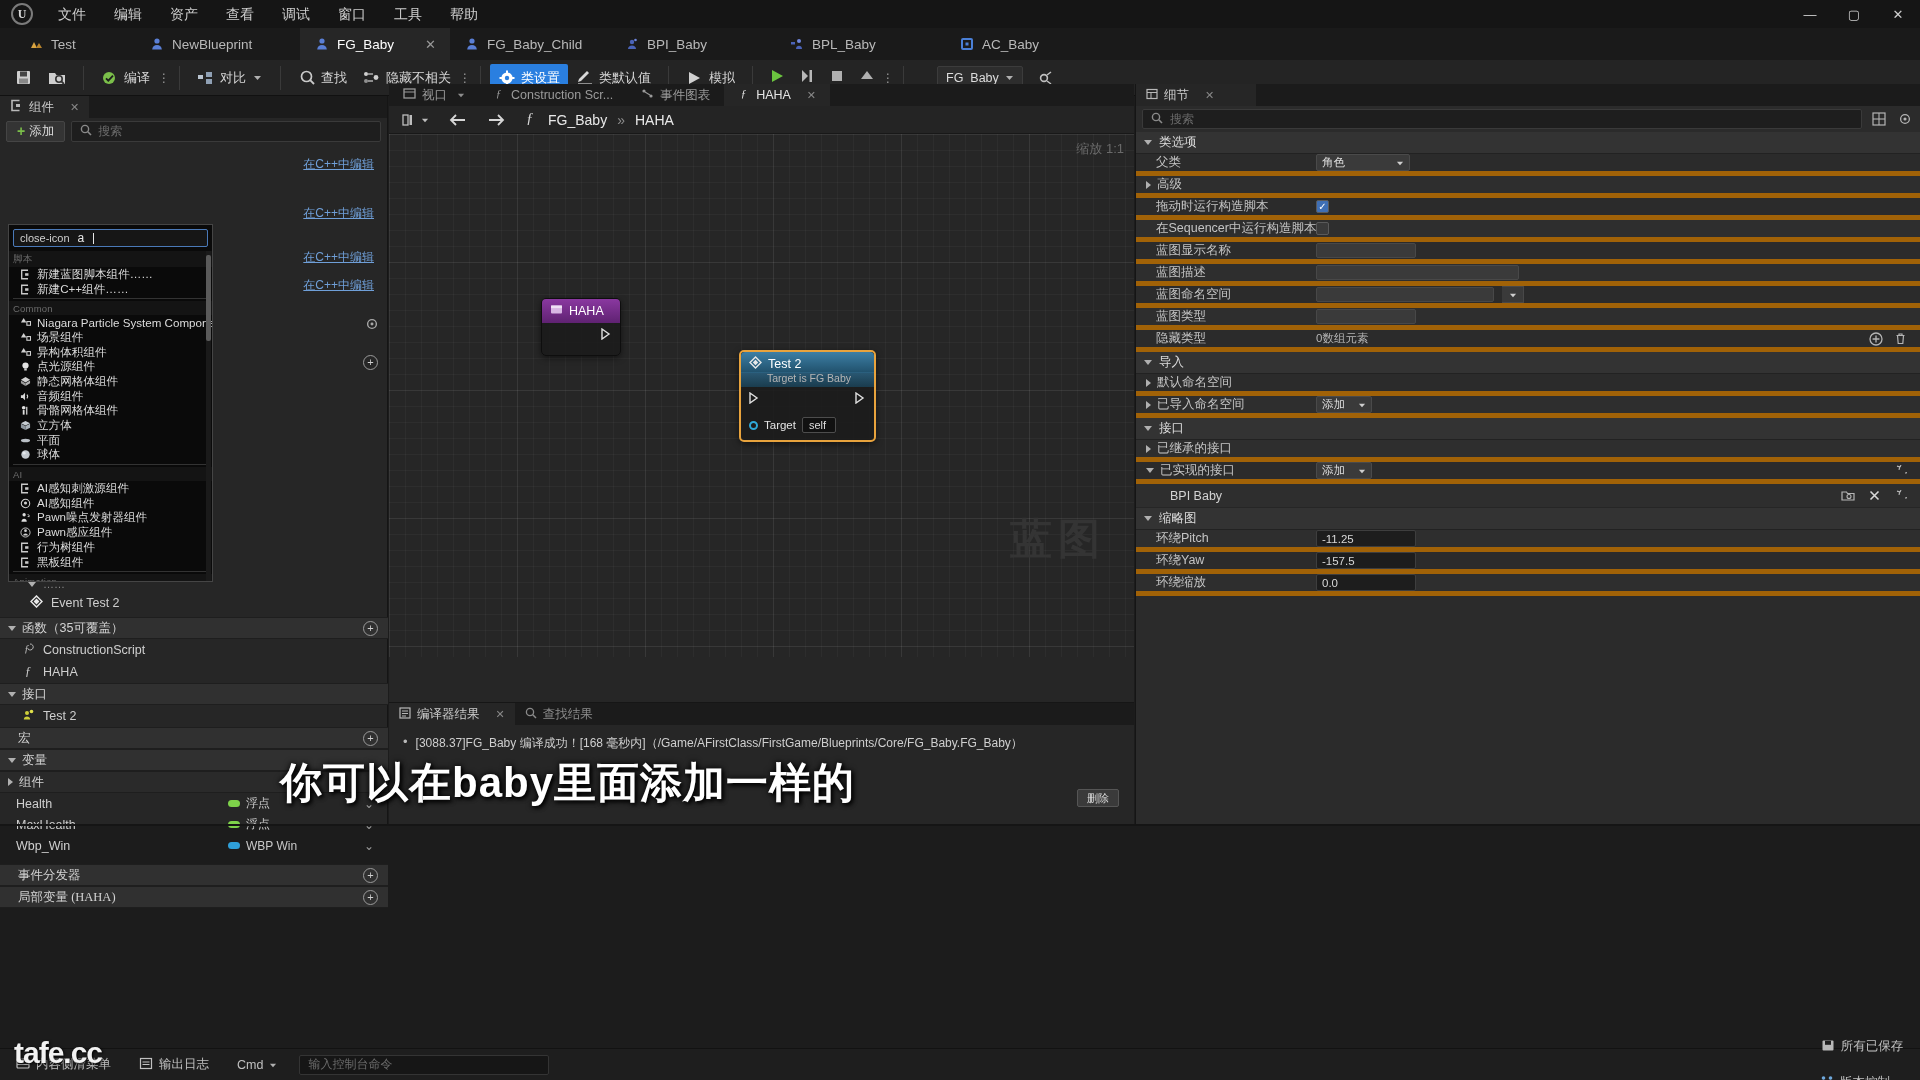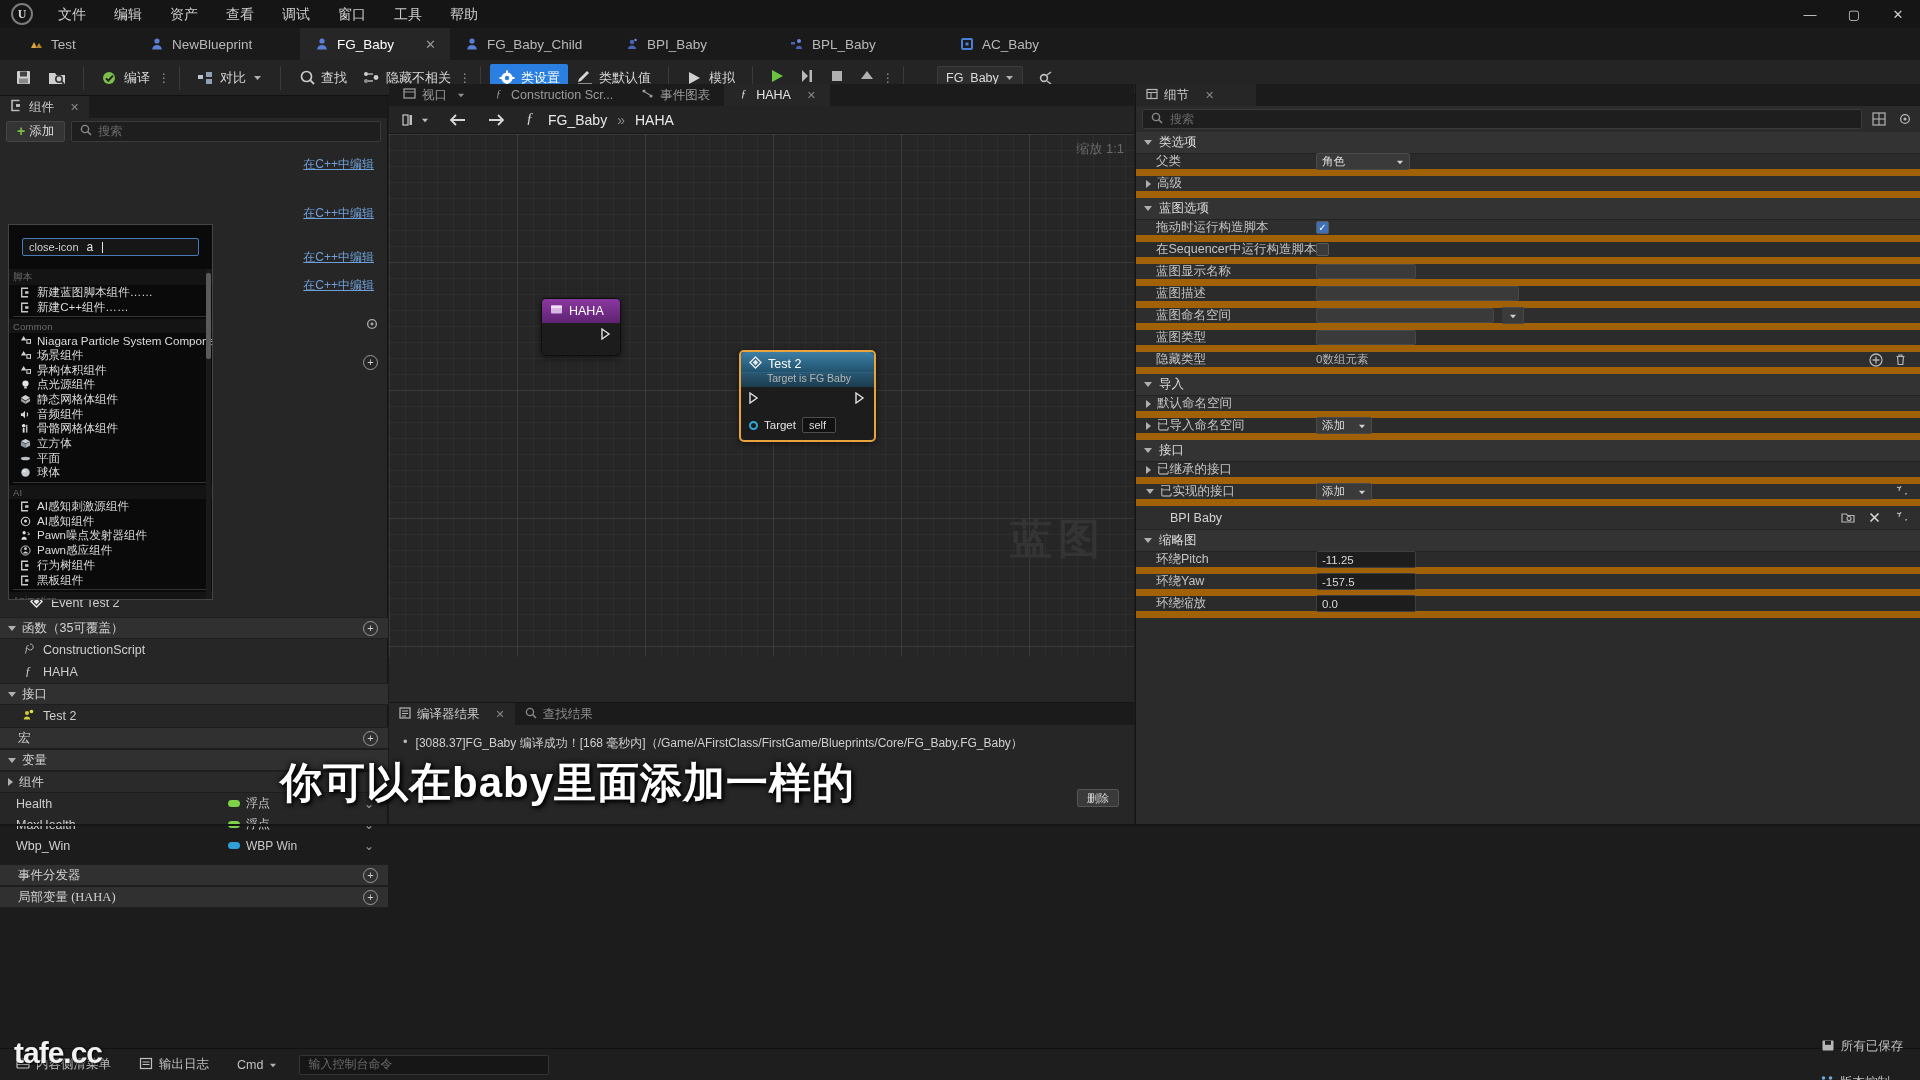--- a/index.html
+++ b/index.html
@@ -56,21 +56,21 @@
   .searchbox input::placeholder{color:#6a6a6a;}
   .gear-sq{width:20px;height:20px;display:flex;align-items:center;justify-content:center;color:#b0b0b0;}
 
   
   .bg-rows{position:absolute;left:0;top:48px;width:388px;}
   .bg-row{height:29px;display:flex;align-items:center;padding-left:14px;font-size:12.5px;color:#b8b8b8;}
   .bg-row .cpp{margin-left:auto;margin-right:14px;color:#6f9fd8;text-decoration:underline;font-size:12px;text-align:right;}
 
   
   .popup{position:absolute;left:8px;top:128px;width:205px;background:#0a0a0a;border:1px solid #454545;z-index:40;}
-  .popup-search{display:flex;align-items:center;gap:8px;height:18px;margin:13px;padding:0 6px;background:#161616;border:1px solid #4a79b8;border-radius:2px;}
+  .popup-search{display:flex;align-items:center;gap:8px;height:18px;margin:4px;padding:0 6px;background:#161616;border:1px solid #4a79b8;border-radius:2px;}
   .popup-search .xi{color:#cfcfcf;font-size:11px;}
   .popup-search .txt{color:#e6e6e6;font-size:12px;}
   .caret{display:inline-block;width:1px;height:11px;background:#e6e6e6;vertical-align:middle;margin-left:1px;}
   .popup-body{position:relative;max-height:330px;overflow:hidden;}
   .pl-cat{font-size:9.5px;color:#6c6c6c;padding:2px 0 1px 4px;background:#141414;letter-spacing:.2px;}
   .pl-item{display:flex;align-items:center;gap:6px;height:14.7px;padding-left:10px;font-size:11.6px;color:#dcdcdc;white-space:nowrap;overflow:hidden;}
   .pl-ico{width:12px;height:12px;flex:0 0 12px;display:flex;align-items:center;justify-content:center;}
   .pl-sep{height:1px;background:#333;margin:2px 4px;}
   .pl-scroll{position:absolute;right:1px;top:0;width:5px;height:100%;background:#1a1a1a;}
   .pl-scroll i{position:absolute;left:0;top:4px;width:5px;height:86px;background:#5a5a5a;border-radius:2px;display:block;}
@@ -129,21 +129,21 @@
 
   
   .right{position:absolute;left:1135px;top:84px;width:785px;height:740px;background:#2b2b2b;border-left:1px solid #151515;}
   .rt-strip{height:22px;background:#1b1b1b;display:flex;}
   .rt-search{height:26px;display:flex;align-items:center;gap:8px;padding:3px 6px;}
   .rt-search .box{flex:1;display:flex;align-items:center;gap:7px;height:20px;padding:0 8px;background:#1e1e1e;border:1px solid #3a3a3a;border-radius:2px;}
   .rt-search .box input{flex:1;background:transparent;border:0;outline:none;color:#ccc;font-size:12px;font-family:inherit;}
   .rt-search .box input::placeholder{color:#6a6a6a;}
   .rt-icobtn{width:18px;height:18px;display:flex;align-items:center;justify-content:center;color:#b4b4b4;}
   .sect{height:22px;display:flex;align-items:center;gap:7px;padding-left:8px;background:#333;font-size:12.5px;color:#dcdcdc;border-bottom:1px solid #222;}
-  .prow{height:22px;display:flex;align-items:center;font-size:12.5px;color:#c4c4c4;border-bottom:7px solid #a16207;}
+  .prow{height:22px;display:flex;align-items:center;font-size:12.5px;color:#c4c4c4;border-bottom:5px solid #a16207;}
   .prow:nth-child(odd){background:#2e2e2e;}
   .prow .lab{width:180px;padding-left:20px;white-space:nowrap;overflow:hidden;}
   .prow .lab.ind{padding-left:10px;display:flex;align-items:center;gap:6px;}
   .prow .val{flex:1;display:flex;align-items:center;gap:8px;padding-right:12px;}
   .combo{display:flex;align-items:center;justify-content:space-between;width:94px;height:17px;padding:0 5px;background:#3a3a3a;border:1px solid #4a4a4a;border-radius:2px;font-size:11.5px;color:#ddd;}
   .chk{width:13px;height:13px;border:1px solid #5a5a5a;background:#3f6fb5;border-radius:2px;display:flex;align-items:center;justify-content:center;color:#fff;font-size:10px;}
   .chk.off{background:#3a3a3a;}
   .fieldbox{height:15px;background:#3a3a3a;border:1px solid #484848;border-radius:2px;}
   .fieldbox.w100{width:100px;}
   .fieldbox.w200{width:203px;}
@@ -1013,24 +1013,20 @@
       </div>
     </div>
     <div class="prow">
       <div class="lab ind">
         <span class="tri-r"></span>
         <span>高级</span>
       </div>
       <div class="val"></div>
     </div>
 
-    <div class="sect">
-      <span class="tri"></span>
-      <span>蓝图选项</span>
-    </div>
     <div class="prow">
       <div class="lab">拖动时运行构造脚本</div>
       <div class="val">
           <div class="chk">✓</div>
         </div>
     </div>
     <div class="prow">
       <div class="lab">在Sequencer中运行构造脚本</div>
       <div class="val">
           <div class="chk off"></div>

